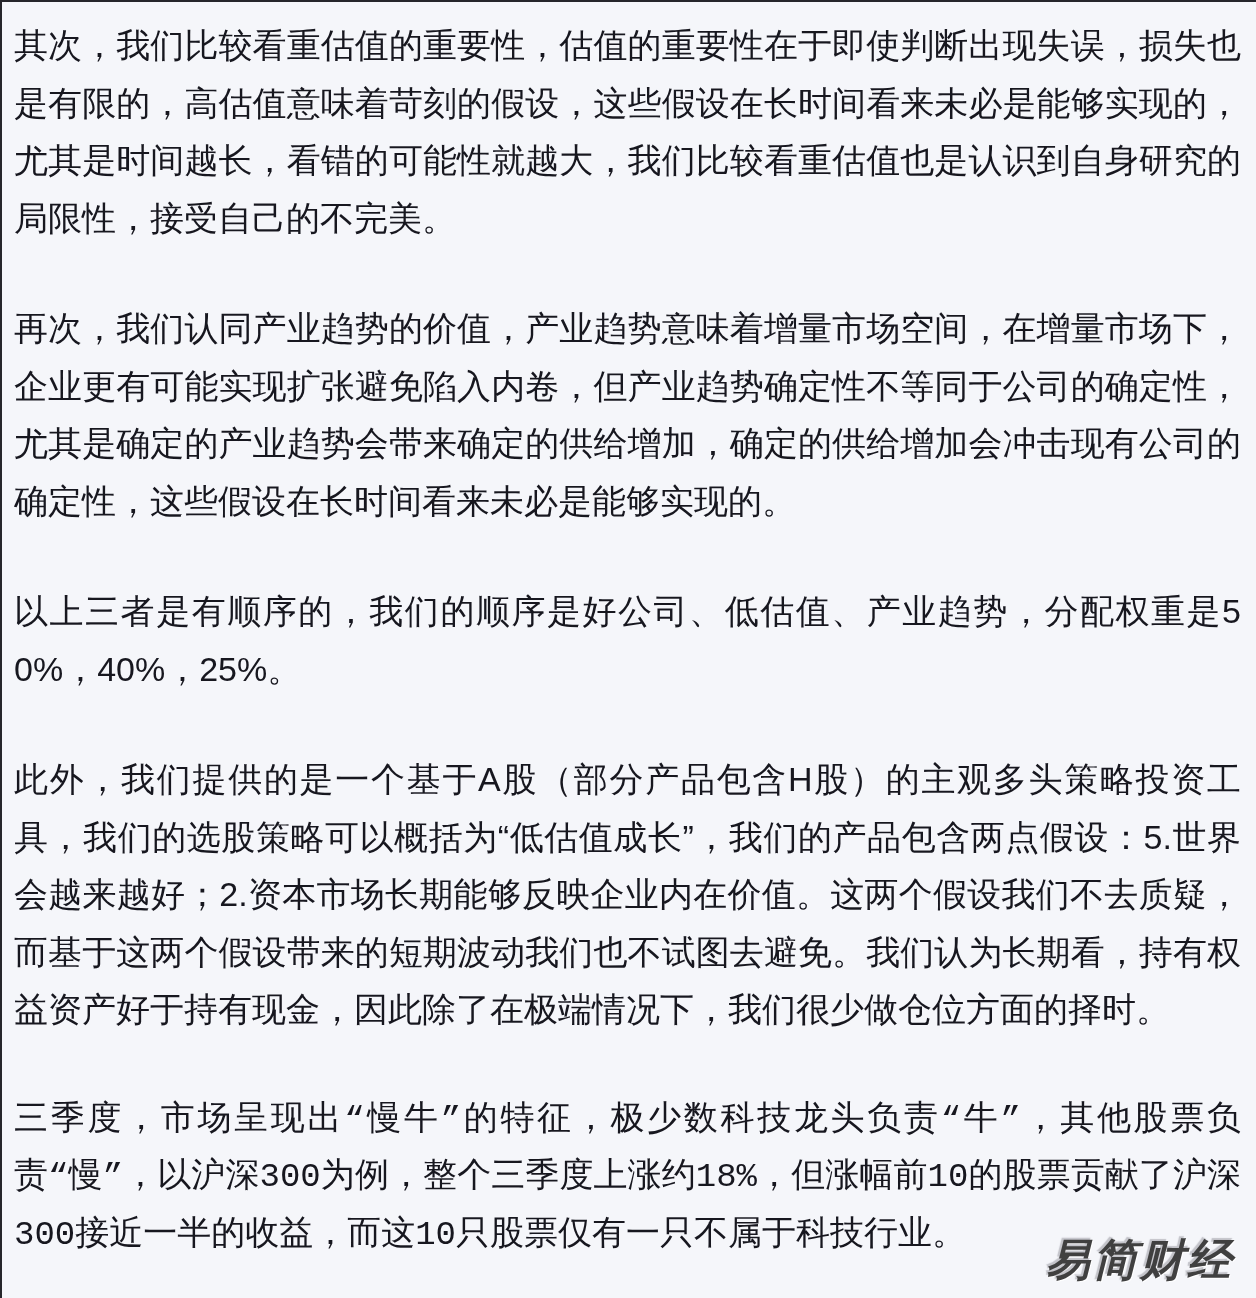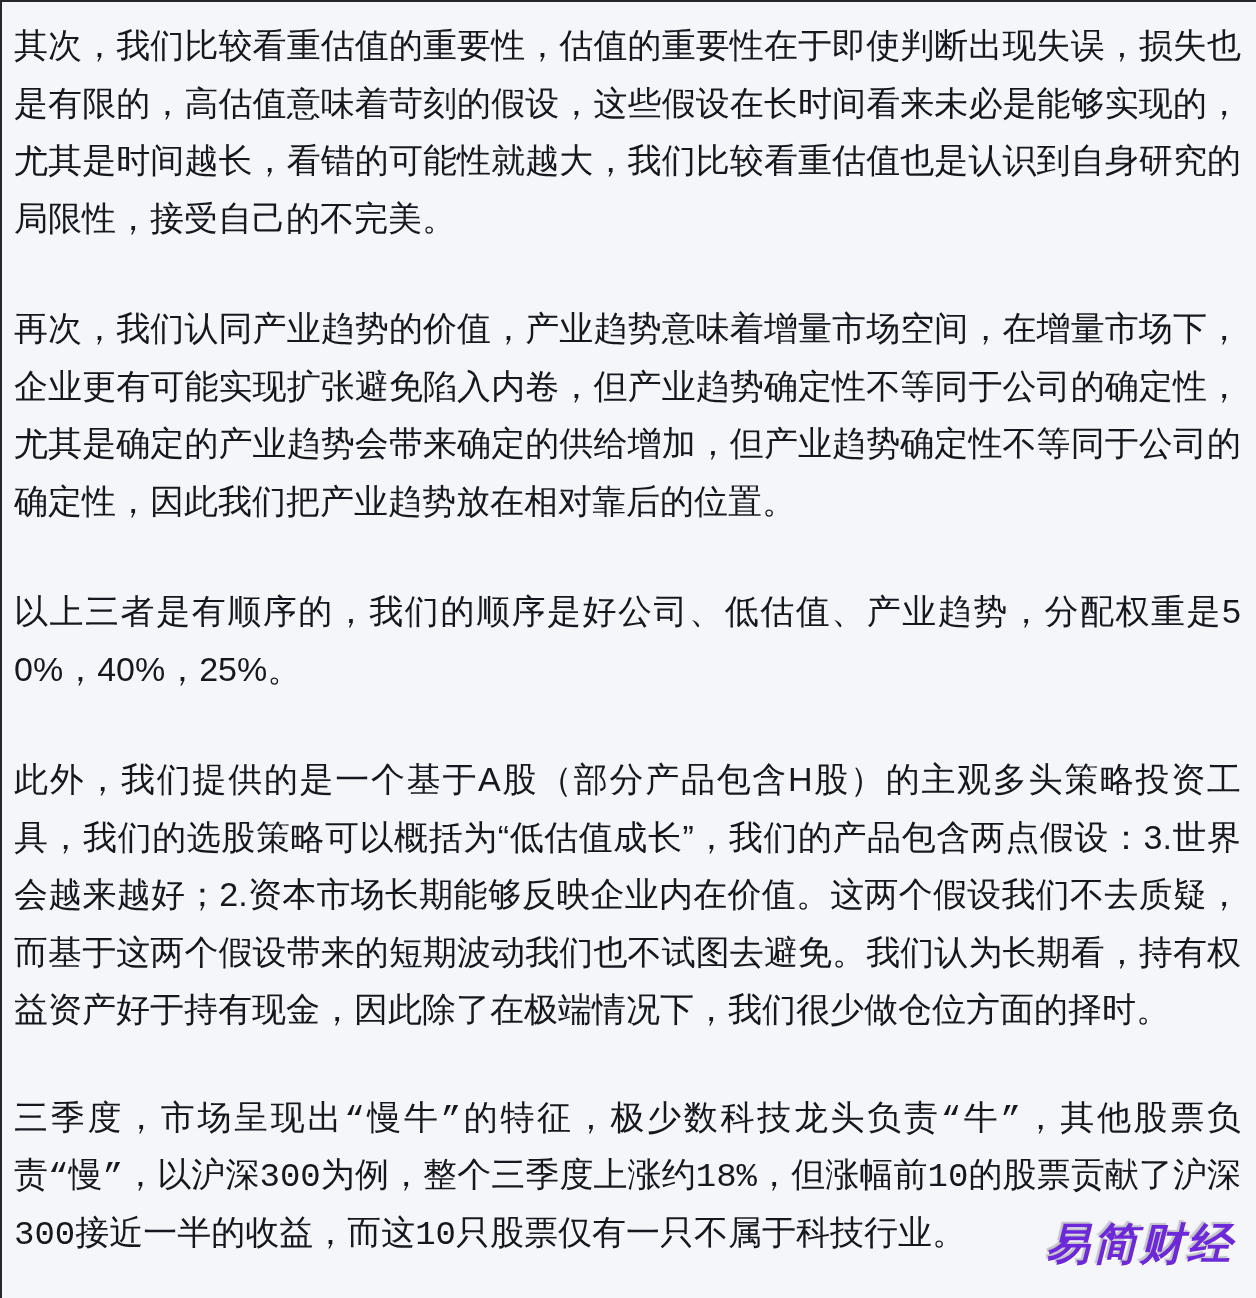--- a/index.html
+++ b/index.html
@@ -32,37 +32,37 @@
     text-align-last: left;
     word-break: break-all;
   }
   .article p:last-child {
     margin-bottom: 0;
     font-family: Liberation Mono, monospace;
   }
   .watermark {
     position: absolute;
     right: 22px;
-    bottom: 24px;
+    bottom: 8px;
     font-size: 44px;
     font-style: italic;
     font-weight: bold;
     letter-spacing: 3px;
-    color: #6d28d9;
+    color: #404040;
     text-shadow: -2px -2px 1px rgba(168, 168, 175, 0.65),
                  1px 1px 0 rgba(255, 255, 255, 0.9);
     user-select: none;
     pointer-events: none;
   }
 </style>
 </head>
 <body>
 
 <div class="page">
   <div class="article">
     <p>其次，我们比较看重估值的重要性，估值的重要性在于即使判断出现失误，损失也是有限的，高估值意味着苛刻的假设，这些假设在长时间看来未必是能够实现的，尤其是时间越长，看错的可能性就越大，我们比较看重估值也是认识到自身研究的局限性，接受自己的不完美。</p>
-    <p>再次，我们认同产业趋势的价值，产业趋势意味着增量市场空间，在增量市场下，企业更有可能实现扩张避免陷入内卷，但产业趋势确定性不等同于公司的确定性，尤其是确定的产业趋势会带来确定的供给增加，但产业趋势确定性不等同于公司的确定性，因此我们把产业趋势放在相对靠后的位置。</p>
+    <p>再次，我们认同产业趋势的价值，产业趋势意味着增量市场空间，在增量市场下，企业更有可能实现扩张避免陷入内卷，但产业趋势确定性不等同于公司的确定性，尤其是确定的产业趋势会带来确定的供给增加，确定的供给增加会冲击现有公司的确定性，这些假设在长时间看来未必是能够实现的。</p>
     <p>以上三者是有顺序的，我们的顺序是好公司、低估值、产业趋势，分配权重是50%，40%，25%。</p>
-    <p>此外，我们提供的是一个基于A股（部分产品包含H股）的主观多头策略投资工具，我们的选股策略可以概括为“低估值成长”，我们的产品包含两点假设：3.世界会越来越好；2.资本市场长期能够反映企业内在价值。这两个假设我们不去质疑，而基于这两个假设带来的短期波动我们也不试图去避免。我们认为长期看，持有权益资产好于持有现金，因此除了在极端情况下，我们很少做仓位方面的择时。</p>
+    <p>此外，我们提供的是一个基于A股（部分产品包含H股）的主观多头策略投资工具，我们的选股策略可以概括为“低估值成长”，我们的产品包含两点假设：5.世界会越来越好；2.资本市场长期能够反映企业内在价值。这两个假设我们不去质疑，而基于这两个假设带来的短期波动我们也不试图去避免。我们认为长期看，持有权益资产好于持有现金，因此除了在极端情况下，我们很少做仓位方面的择时。</p>
     <p>三季度，市场呈现出“慢牛”的特征，极少数科技龙头负责“牛”，其他股票负责“慢”，以沪深300为例，整个三季度上涨约18%，但涨幅前10的股票贡献了沪深300接近一半的收益，而这10只股票仅有一只不属于科技行业。</p>
   </div>
   <div class="watermark">易简财经</div>
 </div>
 
 </body></html>

